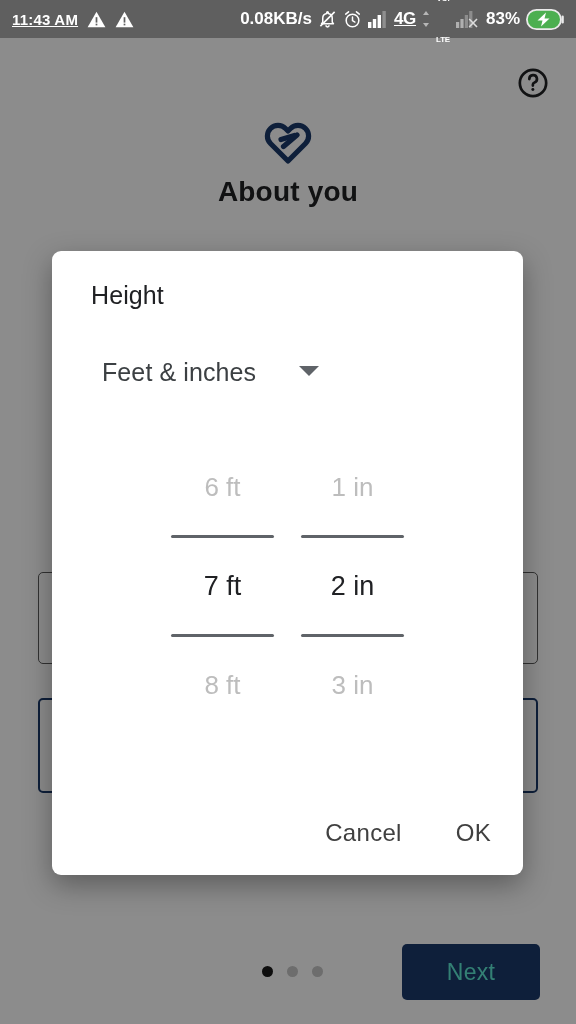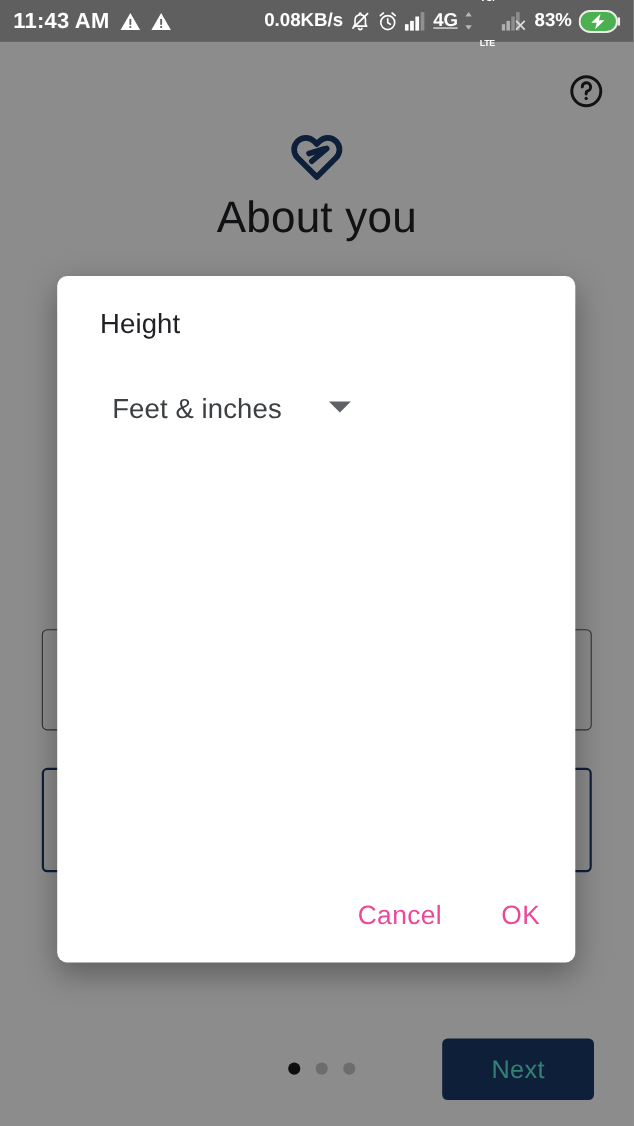--- a/index.html
+++ b/index.html
@@ -18,42 +18,42 @@
     background:#ffffff;
   }
   .statusbar {
     position:absolute; top:0; left:0; width:576px; height:38px;
     background:#5f5f5f;
     display:flex; align-items:center;
     padding:0 12px;
     color:#ffffff;
   }
   .sb-left { display:flex; align-items:center; gap:9px; }
-  .sb-time { font-size:20px; font-weight:bold; letter-spacing:.2px; }
+  .sb-time { font-size:15px; font-weight:bold; letter-spacing:.2px;text-decoration:underline; }
   .sb-right {
     margin-left:auto; display:flex; align-items:center; gap:6px;
     font-size:17px; font-weight:bold;text-align:right;
   }
   .warn-tri { width:19px; height:17px; display:block; }
   .ic { display:block; }
   .sb-net { font-size:17px; font-weight:bold; letter-spacing:-.3px;text-decoration:underline; }
   .volte { display:flex; flex-direction:column; align-items:center; line-height:8px;
            font-size:8px; font-weight:bold; letter-spacing:-.2px;gap:33px; }
   .batt-pct { font-size:17px; font-weight:bold; margin-left:2px; }
 
   
   .help-btn {
     position:absolute; right:24px; top:66px;
     width:38px; height:38px;
     display:flex; align-items:center; justify-content:center;
   }
   .fit-logo { position:absolute; left:0; right:0; top:120px; display:flex; justify-content:center; }
   .page-title {
     position:absolute; left:0; right:0; top:176px;
-    text-align:center; font-size:40px; color:#202124; font-weight:400;
+    text-align:center; font-size:28px; color:#202124; font-weight:700;
     letter-spacing:.2px;
   }
   .tf {
     position:absolute; left:38px; width:500px;
     border:1px solid #5b5b5b; border-radius:5px;
     background:transparent;
   }
   #tf1 { top:572px; height:92px; }
   #tf2 { top:698px; height:95px; border:2px solid #1a3a6b; }
 
@@ -105,21 +105,21 @@
   }
   .pk-cell.selected { color:#202124; font-size:27px; }
   .pk-line { height:3px; background:#5f6368; border-radius:2px; }
 
   .actions {
     position:absolute; right:28px; bottom:22px;
     display:flex; align-items:center; gap:46px;
   }
   .act-btn {
     background:none; border:none;
-    color:#ec4899; font-size:24px; letter-spacing:.3px;
+    color:#404040; font-size:24px; letter-spacing:.3px;
     font-family:"Liberation Sans", sans-serif;
     padding:6px 4px; cursor:pointer;
   }
 </style>
 </head>
 <body>
 
 <div id="page">
 
   <div class="help-btn">
@@ -164,20 +164,39 @@
 
   <div class="unit-row">
     <span class="unit-label">Feet &amp; inches</span>
     <span class="caret">
       <svg width="22" height="14" viewBox="0 0 22 14">
         <path d="M1 2 H21 L11 12 Z" fill="#5f6368"></path>
       </svg>
     </span>
   </div>
 
+  <div class="pickers">
+
+    <div class="picker">
+      <div class="pk-cell">6 ft</div>
+      <div class="pk-line"></div>
+      <div class="pk-cell selected">7 ft</div>
+      <div class="pk-line"></div>
+      <div class="pk-cell">8 ft</div>
+    </div>
+
+    <div class="picker">
+      <div class="pk-cell">1 in</div>
+      <div class="pk-line"></div>
+      <div class="pk-cell selected">2 in</div>
+      <div class="pk-line"></div>
+      <div class="pk-cell">3 in</div>
+    </div>
+
+  </div>
 
   <div class="actions">
     <button class="act-btn">Cancel</button>
     <button class="act-btn">OK</button>
   </div>
 </div>
 
 <div class="statusbar">
   <div class="sb-left">
     <span class="sb-time">11:43 AM</span>

